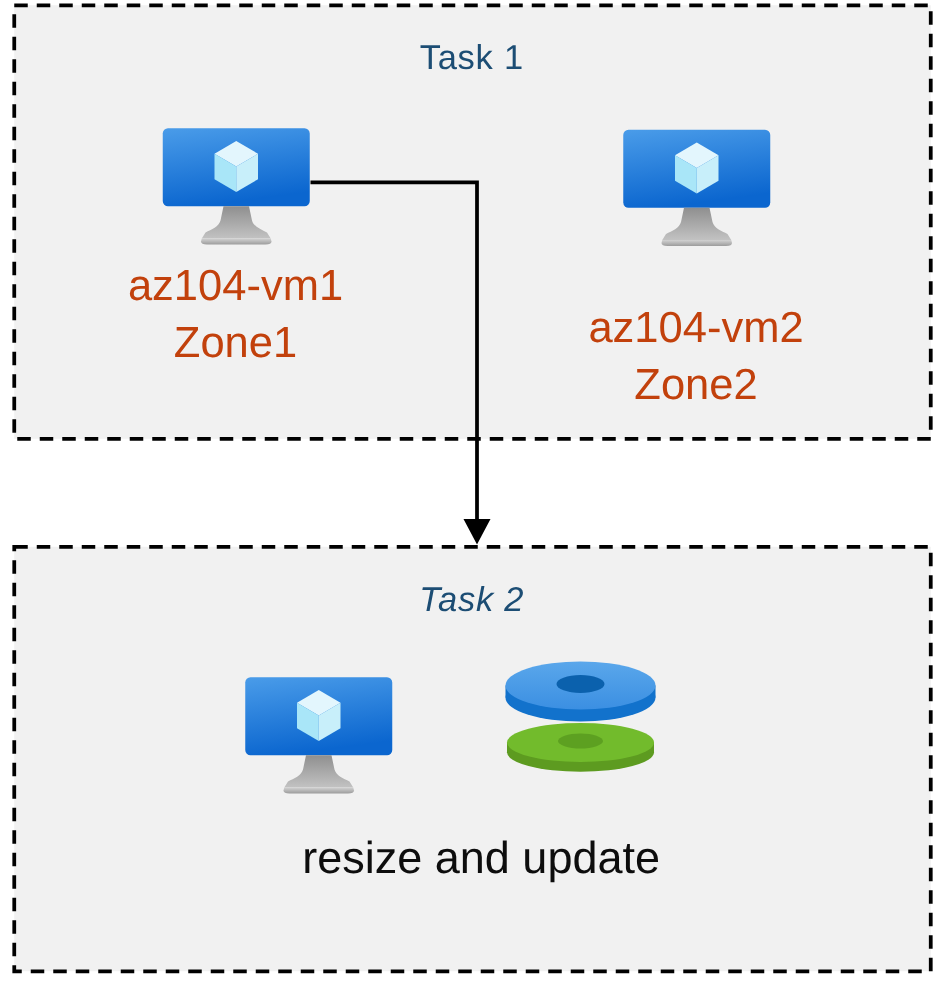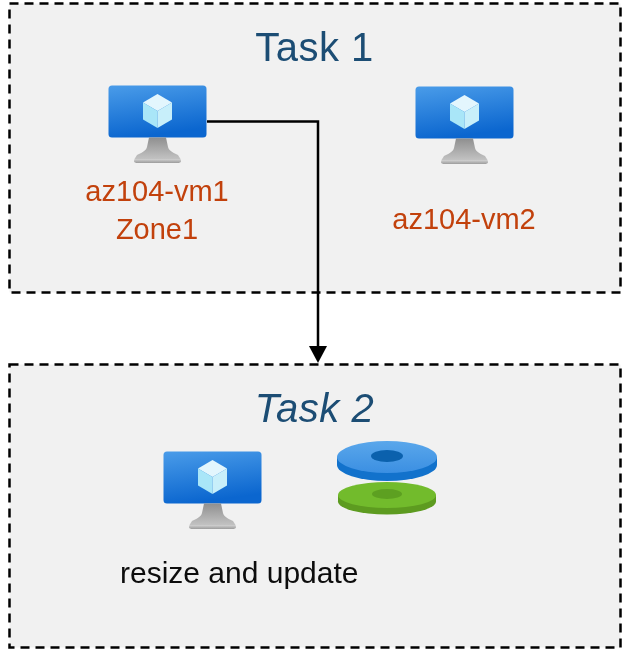--- a/index.html
+++ b/index.html
@@ -10,21 +10,21 @@
     background: #ffffff;
     font-family: "Liberation Sans", sans-serif;
     overflow: hidden;
   }
   .bg-svg { position: absolute; left: 0; top: 0; }
   .task-title {
     position: absolute;
     left: 9px;
     width: 611px;
     text-align: center;
-    font-size: 40px;
+    font-size: 23px;
     font-weight: 400;
     color: #1c4d74;
     letter-spacing: 0.5px;
   }
   #t1-title { top: 25px; }
   #t2-title { top: 386px; font-style: italic; }
   .vm-label {
     position: absolute;
     width: 220px;
     text-align: center;
@@ -32,21 +32,21 @@
     line-height: 38px;
     color: #c2410c;
   }
   #vm1-label { left: 47px;  top: 172px; }
   #vm2-label { left: 354px; top: 172px; margin-top: 28px; }
   .caption {
     position: absolute;
     left: 120px;
     top: 556px;
     width: 320px;
-    text-align: left;
+    text-align: right;
     font-size: 30px;
     color: #0d0d0d;
   }
   .icon { position: absolute; }
   #vm1-icon   { left: 108px; top: 85px; }
   #vm2-icon   { left: 415px; top: 86px; }
   #t2-vm-icon { left: 163px; top: 451px; }
   #disks-icon { left: 336px; top: 438px; }
   .icon svg { display: block; }
   .defs-holder { position: absolute; width: 0; height: 0; overflow: hidden; }
@@ -114,20 +114,21 @@
         <use href="#vm-symbol"></use>
       </svg>
   </div>
 
   <div class="vm-label" id="vm1-label">
     <div>az104-vm1</div>
     <div>Zone1</div>
   </div>
   <div class="vm-label" id="vm2-label">
     <div>az104-vm2</div>
+    <div>Zone2</div>
   </div>
 
   <div class="task-title" id="t2-title">Task 2</div>
 
   <div class="icon" id="t2-vm-icon">
     <svg width="99" height="80" viewBox="0 0 99 80">
         <use href="#vm-symbol"></use>
       </svg>
   </div>
   <div class="icon" id="disks-icon">

